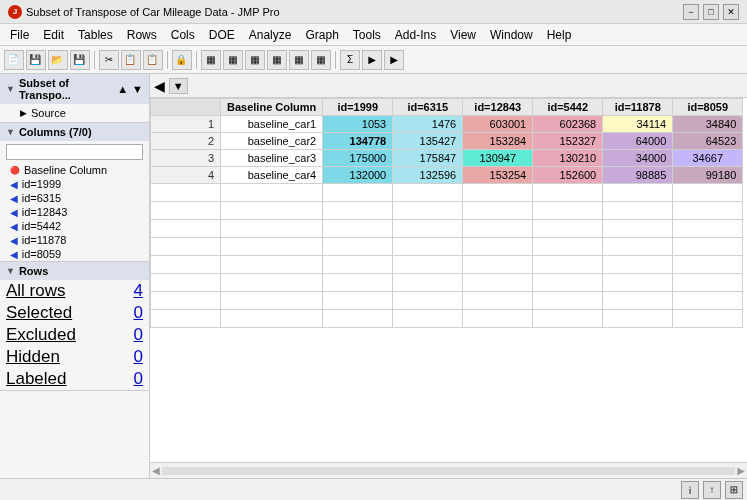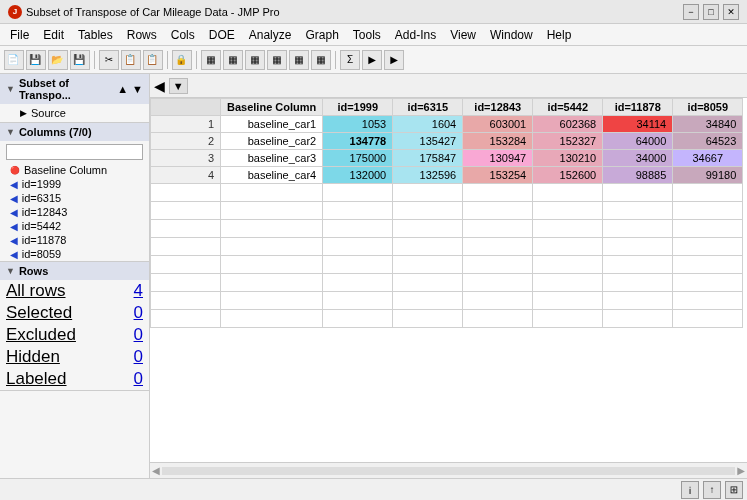--- a/index.html
+++ b/index.html
@@ -366,42 +366,42 @@
               <th>id=5442</th>
               <th>id=11878</th>
               <th>id=8059</th>
             </tr>
         </thead>
         <tbody id="table-body">
             <tr>
               <td class="row-num-col">1</td>
               <td class="baseline-col">baseline_car1</td>
               <td style="background: rgb(125, 216, 232);">1053</td>
-              <td style="background: rgb(168, 228, 240);">1604</td>
+              <td style="background: rgb(168, 228, 240);">1476</td>
               <td style="background: rgb(232, 168, 168);">603001</td>
               <td style="background: rgb(232, 168, 184);">602368</td>
-              <td style="background: #ef4444;">34114</td>
+              <td style="background: #fef9c3;">34114</td>
               <td style="background: rgb(200, 168, 188);">34840</td>
             </tr>
             <tr>
               <td class="row-num-col">2</td>
               <td class="baseline-col">baseline_car2</td>
               <td style="background: rgb(125, 216, 232); font-weight: bold;">134778</td>
               <td style="background: rgb(168, 228, 240);">135427</td>
               <td style="background: rgb(232, 168, 168);">153284</td>
               <td style="background: rgb(232, 168, 184);">152327</td>
               <td style="background: rgb(200, 170, 216);">64000</td>
               <td style="background: rgb(200, 168, 188);">64523</td>
             </tr>
             <tr>
               <td class="row-num-col">3</td>
               <td class="baseline-col">baseline_car3</td>
               <td style="background: rgb(125, 216, 232); margin-left: 36px;">175000</td>
               <td style="background: rgb(168, 228, 240);">175847</td>
-              <td style="background: #f9a8d4;">130947</td>
+              <td style="background: #5eead4; text-align: center;">130947</td>
               <td style="background: rgb(232, 168, 184);">130210</td>
               <td style="background: rgb(200, 170, 216);">34000</td>
               <td style="background: #c4b5fd; text-align: center;">34667</td>
             </tr>
             <tr>
               <td class="row-num-col">4</td>
               <td class="baseline-col">baseline_car4</td>
               <td style="background: rgb(125, 216, 232);">132000</td>
               <td style="background: rgb(168, 228, 240);">132596</td>
               <td style="background: rgb(232, 168, 168);">153254</td>

